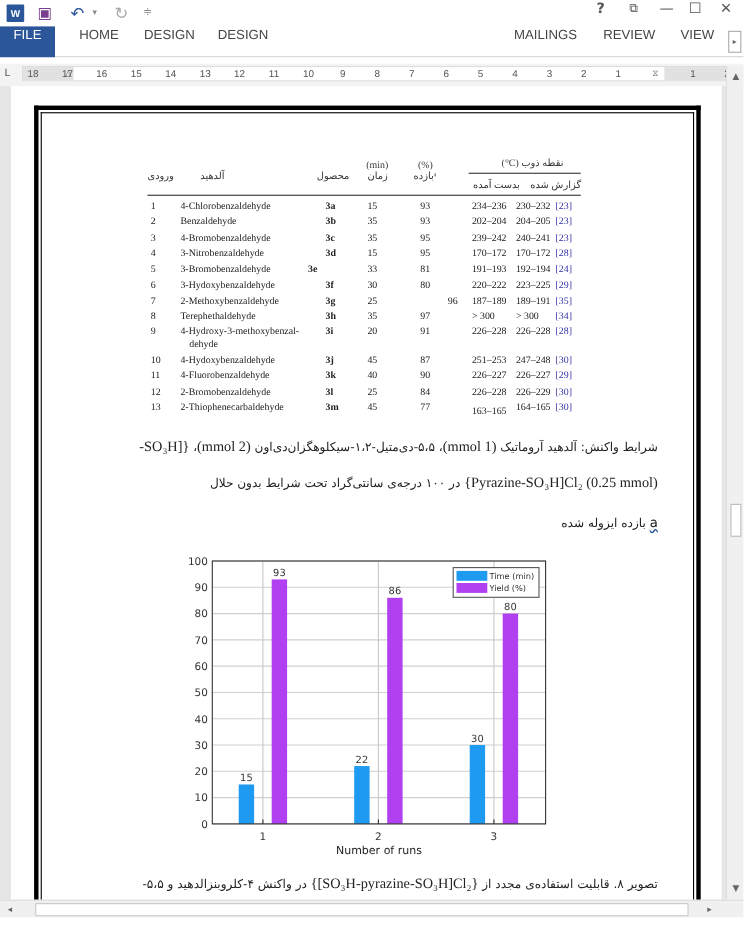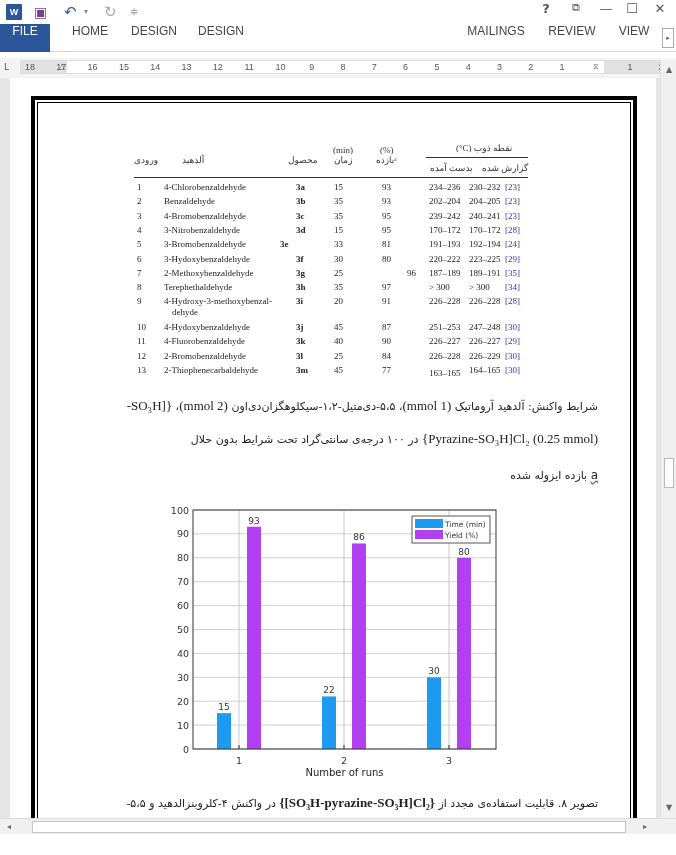--- a/index.html
+++ b/index.html
@@ -53,21 +53,21 @@
 .para { position: absolute; right: 78px; direction: rtl; text-align: right; font-family: "DejaVu Sans", sans-serif; font-size: 11px; color: #222; white-space: nowrap; }
 .para .lat { font-family: "Liberation Serif", serif; font-size: 13px; }
 .para .a { text-decoration: underline wavy #2b579a; font-size: 12px; }
 
 
 .chart { position: absolute; left: 160px; top: 500px; width: 350px; height: 285px; }
 .chart svg { position: absolute; left: 0; top: 0; }
 
 
 .caption { position: absolute; right: 78px; top: 795px; direction: rtl; font-family: "DejaVu Sans", sans-serif; font-size: 11px; color: #222; white-space: nowrap; }
-.caption .lat { font-family: "Liberation Serif", serif; font-size: 13px; font-weight: bold; }
+.caption .lat { font-family: "Liberation Serif", serif; font-size: 13px; }
 
 
 .status { position: absolute; left: 0; top: 834px; width: 676px; height: 21px; background: #2b579a; color: #fff; font: 11px "Liberation Sans", sans-serif; }
 .status .item { position: absolute; top: 0; line-height: 21px; }
 .status .view { position: absolute; top: 0; width: 26px; height: 21px; text-align: center; line-height: 21px; font-size: 12px; }
 .status .view.active { background: #1e4581; }
 .status .zoom-track { position: absolute; left: 508px; top: 10px; width: 100px; height: 1px; background: #fff; }
 .status .zoom-thumb { position: absolute; left: 550px; top: 5px; width: 4px; height: 11px; background: #fff; }
 </style>
 </head>

